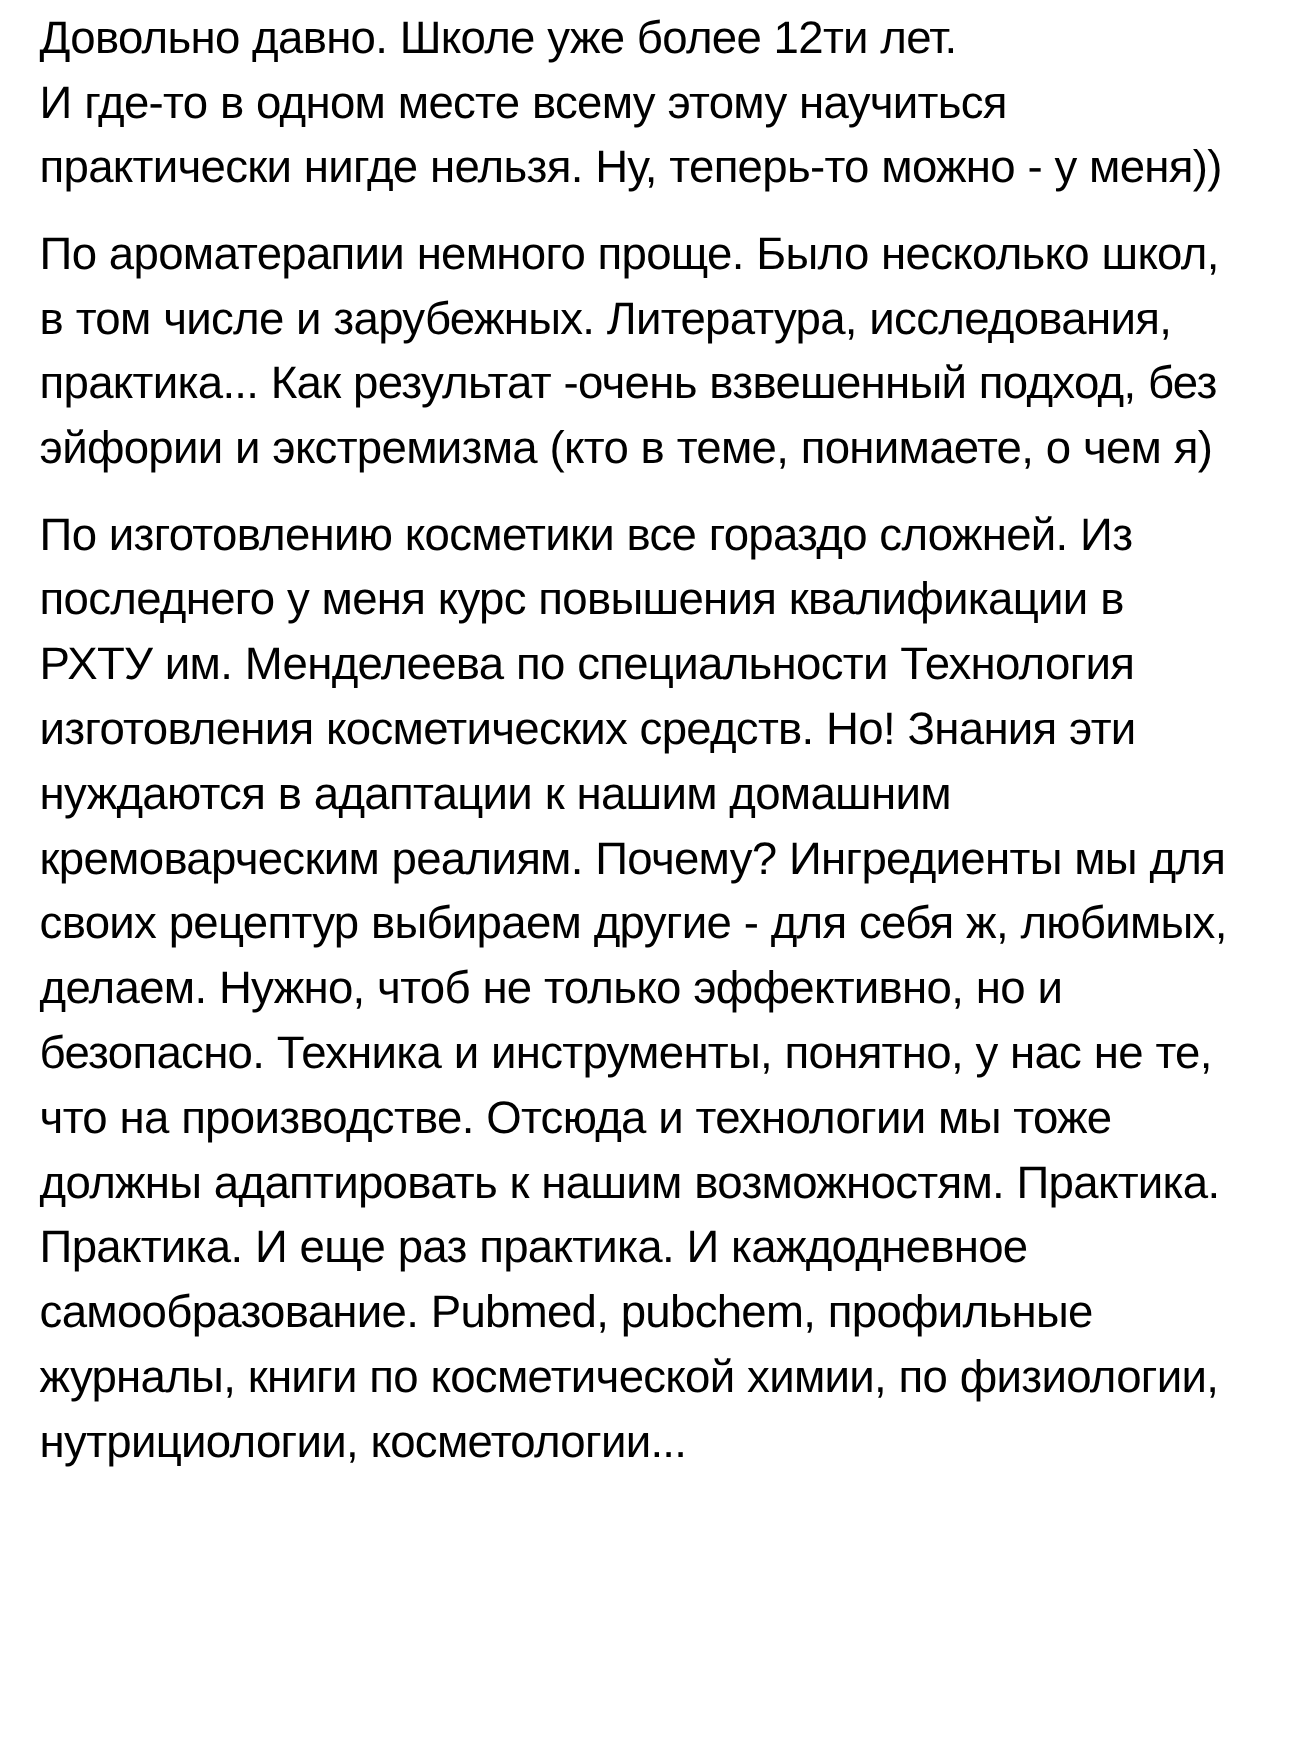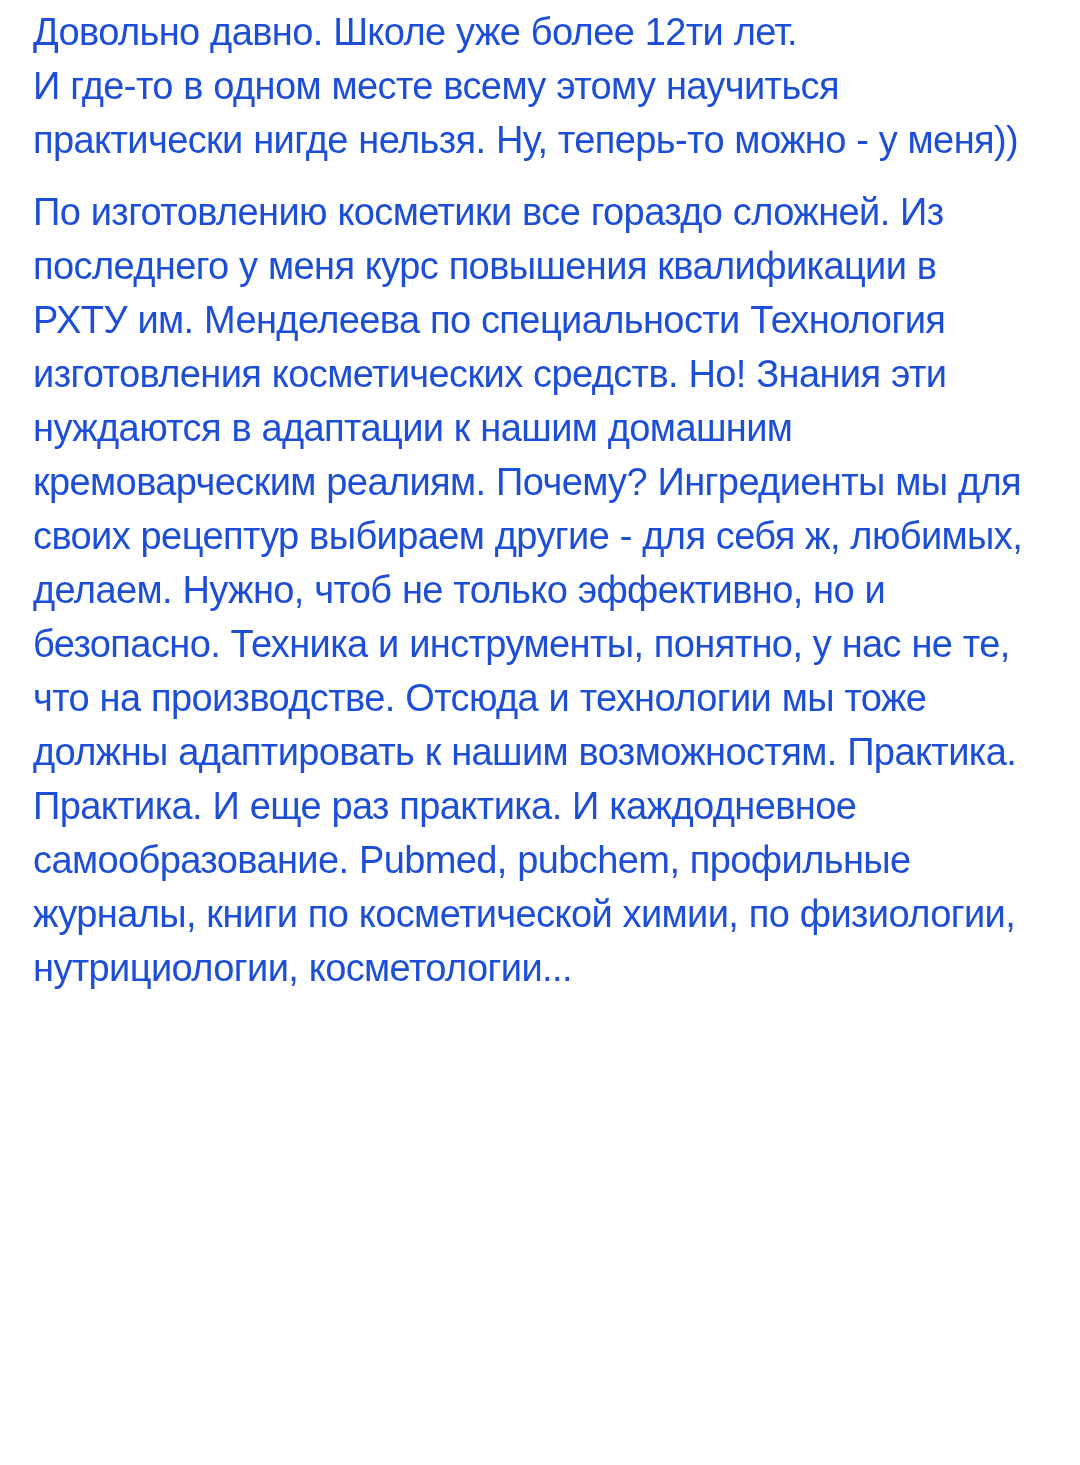--- a/index.html
+++ b/index.html
@@ -18,26 +18,27 @@
     height: 1465px;
     padding: 5px 30px 0 33px;
     background: #ffffff;
   }
   .text-page p {
     margin: 0 17px 18px 0;
     font-family: "Liberation Sans", "DejaVu Sans", sans-serif;
     font-size: 38px;
     line-height: 54px;
     font-weight: 400;
-    color: #1d4ed8;
+    color: #000000;
     letter-spacing: -0.6px;
     white-space: pre-wrap;       
     word-spacing: 0.5px;
   }
 </style>
 </head>
 <body>
 
 <main class="text-page">
   <p>Довольно давно. Школе уже более 12ти лет.
 И где-то в одном месте всему этому научиться практически нигде нельзя. Ну, теперь-то можно - у меня))</p>
+  <p>По ароматерапии немного проще. Было несколько школ, в том числе и зарубежных. Литература, исследования, практика... Как результат -очень взвешенный подход, без эйфории и экстремизма (кто в теме, понимаете, о чем я)</p>
   <p>По изготовлению косметики все гораздо сложней. Из последнего у меня курс повышения квалификации в РХТУ им. Менделеева по специальности Технология изготовления косметических средств. Но! Знания эти нуждаются в адаптации к нашим домашним кремоварческим реалиям. Почему? Ингредиенты мы для своих рецептур выбираем другие - для себя ж, любимых, делаем. Нужно, чтоб не только эффективно, но и безопасно. Техника и инструменты, понятно, у нас не те, что на производстве. Отсюда и технологии мы тоже должны адаптировать к нашим возможностям. Практика. Практика. И еще раз практика. И каждодневное самообразование. Pubmed, pubchem, профильные журналы, книги по косметической химии, по физиологии, нутрициологии, косметологии...</p>
 </main>
 
 </body></html>

